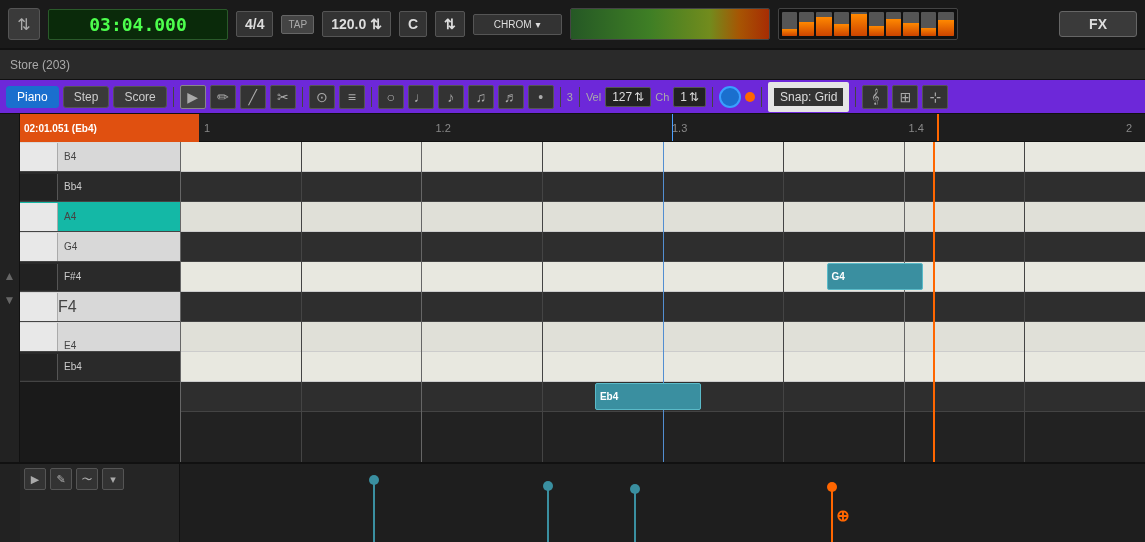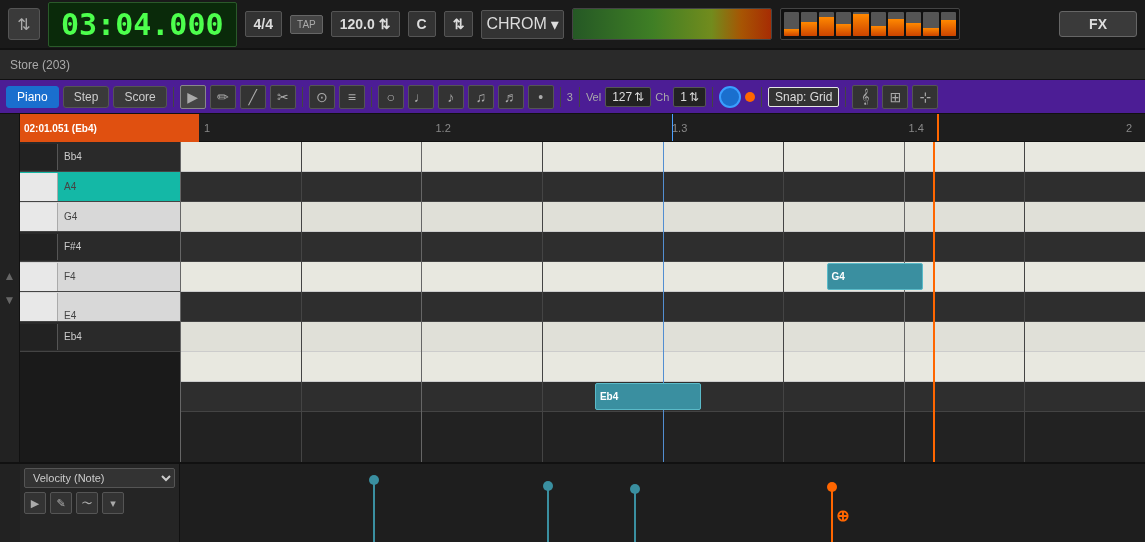--- a/index.html
+++ b/index.html
@@ -32,21 +32,21 @@
       align-items: center;
       justify-content: center;
       border-radius: 3px;
       color: #aaa;
       font-size: 16px;
     }
     .time-display {
       background: #0a2a0a;
       border: 1px solid #2a5a2a;
       color: #4dff4d;
-      font-size: 30px;
+      font-size: 18px;
       font-weight: bold;
       font-family: monospace;
       padding: 4px 12px;
       min-width: 180px;
       text-align: center;
       border-radius: 2px;
     }
     .time-sig {
       background: #333;
       border: 1px solid #555;
@@ -82,22 +82,22 @@
       color: #ddd;
       font-size: 14px;
       font-weight: bold;
       padding: 4px 8px;
       border-radius: 2px;
     }
     .chrom-display {
       background: #333;
       border: 1px solid #555;
       color: #ddd;
-      font-size: 16px;
-      padding: 4px 4px;
+      font-size: 10px;
+      padding: 4px 20px;
       border-radius: 2px;
       display: flex;
       align-items: center;
       gap: 4px;
     }
     .level-meter {
       background: #111;
       border: 1px solid #444;
       width: 200px;
       height: 32px;
@@ -167,21 +167,21 @@
     
     .piano-roll {
       display: flex;
       flex-direction: column;
       height: calc(542px - 50px - 30px);
       background: #222;
     }
 
     
     .piano-toolbar {
-      background: #4c1d95;
+      background: #6d28d9;
       height: 34px;
       display: flex;
       align-items: center;
       padding: 0 6px;
       gap: 4px;
       border-bottom: 1px solid #111;
       flex-shrink: 0;
     }
     .tab-btn {
       padding: 3px 10px;
@@ -226,21 +226,21 @@
       color: #ddd;
       font-size: 12px;
       padding: 2px 6px;
       border-radius: 2px;
       display: flex;
       align-items: center;
       gap: 2px;
     }
     .snap-select {
       background: #333;
-      border: 1px solid #e5e5e5;
+      border: 6px solid #e5e5e5;
       color: #ddd;
       font-size: 12px;
       padding: 2px 6px;
       border-radius: 2px;
     }
     .circle-btn {
       width: 22px;
       height: 22px;
       border-radius: 50%;
       background: #1a6fce;
@@ -528,39 +528,43 @@
 
           <div style="position:absolute;top:0;bottom:0;left:78%;width:2px;background:#ff6600;z-index:20;"></div>
 
           <div style="position:absolute;top:0;bottom:0;left:50%;width:1px;background:#4a9fff;z-index:15;"></div>
         </div>
       </div>
 
       <div style="display:flex;flex:1;overflow:hidden;">
 
         <div class="piano-keys" id="piano-keys-container" style="width:160px;flex-shrink:0;">
+        <div class="piano-key-row" style="height: 30px; border-bottom: 1px solid rgb(68, 68, 68); display: flex; align-items: center; background: rgb(216, 216, 216);">
+              <div style="background: rgb(232, 232, 232); height: 28px; width: 38px; border-right: 1px solid rgb(170, 170, 170); flex-shrink: 0;"></div>
+              <span style="font-size: 10px; color: rgb(68, 68, 68); padding-left: 6px;">B4</span>
+            </div>
             <div class="piano-key-row" style="height: 30px; border-bottom: 1px solid rgb(68, 68, 68); display: flex; align-items: center; background: rgb(42, 42, 42);">
               <div style="background: rgb(34, 34, 34); height: 26px; width: 38px; border-right: 1px solid rgb(85, 85, 85); flex-shrink: 0;"></div>
               <span style="font-size: 10px; color: rgb(204, 204, 204); padding-left: 6px;">Bb4</span>
             </div>
             <div class="piano-key-row" style="height: 30px; border-bottom: 1px solid rgb(68, 68, 68); display: flex; align-items: center; background: #14b8a6;">
               <div style="background: rgb(232, 232, 232); height: 28px; width: 38px; border-right: 1px solid rgb(170, 170, 170); flex-shrink: 0;"></div>
               <span style="font-size: 10px; color: rgb(68, 68, 68); padding-left: 6px;">A4</span>
             </div>
             <div class="piano-key-row" style="height: 30px; border-bottom: 1px solid rgb(68, 68, 68); display: flex; align-items: center; background: rgb(216, 216, 216);">
               <div style="background: rgb(232, 232, 232); height: 28px; width: 38px; border-right: 1px solid rgb(170, 170, 170); flex-shrink: 0;"></div>
               <span style="font-size: 10px; color: rgb(68, 68, 68); padding-left: 6px;">G4</span>
             </div>
             <div class="piano-key-row" style="height: 30px; border-bottom: 1px solid rgb(68, 68, 68); display: flex; align-items: center; background: rgb(42, 42, 42);">
               <div style="background: rgb(34, 34, 34); height: 26px; width: 38px; border-right: 1px solid rgb(85, 85, 85); flex-shrink: 0;"></div>
               <span style="font-size: 10px; color: rgb(204, 204, 204); padding-left: 6px;">F#4</span>
             </div>
             <div class="piano-key-row" style="height: 30px; border-bottom: 1px solid rgb(68, 68, 68); display: flex; align-items: center; background: rgb(216, 216, 216);">
               <div style="background: rgb(232, 232, 232); height: 28px; width: 38px; border-right: 1px solid rgb(170, 170, 170); flex-shrink: 0;"></div>
-              <span style="font-size: 10px; color: rgb(68, 68, 68); padding-left: 6px;">F4</span>
+              <span style="font-size: 16px; color: rgb(68, 68, 68); ">F4</span>
             </div>
             <div class="piano-key-row" style="height: 30px; border-bottom: 1px solid rgb(68, 68, 68); display: flex; align-items: flex-end; background: rgb(216, 216, 216);">
               <div style="background: rgb(232, 232, 232); height: 28px; width: 38px; border-right: 1px solid rgb(170, 170, 170); flex-shrink: 0;"></div>
               <span style="font-size: 10px; color: rgb(68, 68, 68); padding-left: 6px;">E4</span>
             </div>
             <div class="piano-key-row" style="height: 30px; border-bottom: 1px solid rgb(68, 68, 68); display: flex; align-items: center; background: rgb(42, 42, 42);">
               <div style="background: rgb(34, 34, 34); height: 26px; width: 38px; border-right: 1px solid rgb(85, 85, 85); flex-shrink: 0;"></div>
               <span style="font-size: 10px; color: rgb(204, 204, 204); padding-left: 6px;">Eb4</span>
             </div>
           </div>
@@ -591,23 +595,20 @@
               <div style="position: absolute; top: 0px; bottom: 0px; left: 78%; width: 2px; background: rgb(255, 102, 0); z-index: 20;"></div>
             </div>
           </div>
       </div>
     </div>
   </div>
 
   <div class="velocity-area">
     <div style="width:20px;background:#222;flex-shrink:0;"></div>
     <div class="velocity-label-panel">
-      <select class="velocity-select">
-        <option>Velocity (Note)</option>
-      </select>
       <div class="velocity-tools">
         <div class="vel-tool-btn">▶</div>
         <div class="vel-tool-btn">✎</div>
         <div class="vel-tool-btn">〜</div>
         <div class="vel-tool-btn">▾</div>
       </div>
     </div>
     <div class="velocity-graph" id="velocity-graph">
     <div style="position: relative; width: 100%; height: 100%;">
           <div style="position: absolute; bottom: 0px; left: 20%; width: 2px; height: 80%; background: rgb(58, 143, 160); border-radius: 1px 1px 0px 0px;"></div>

